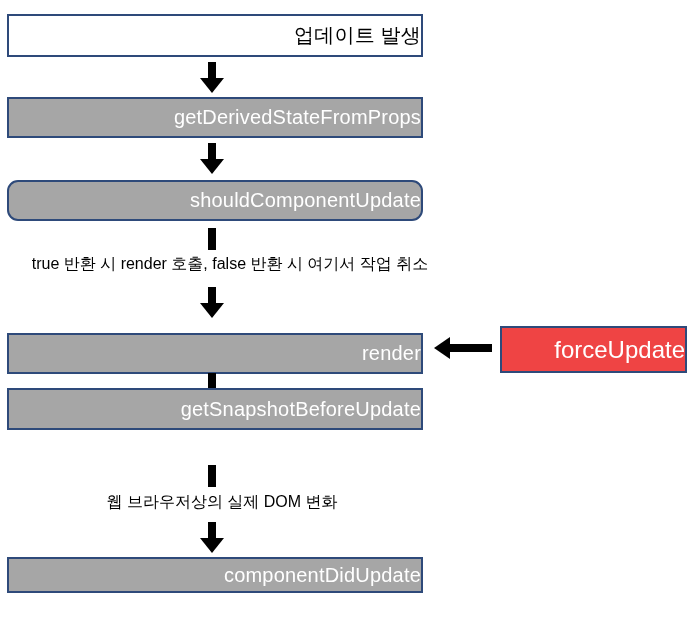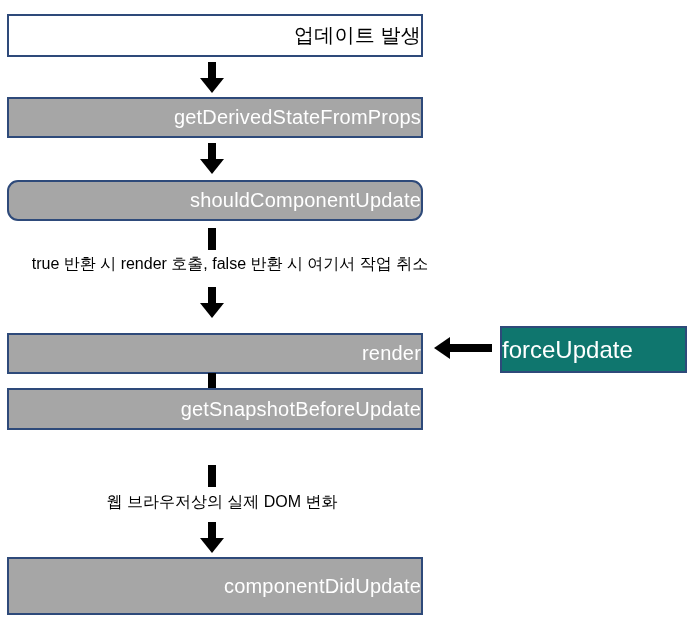--- a/index.html
+++ b/index.html
@@ -30,27 +30,27 @@
   .node-gray  { background: #a6a6a6; color: #ffffff; }
 
   
   .node-force {
     position: absolute;
     left: 500px;
     top: 326px;
     width: 187px;
     height: 47px;
     box-sizing: border-box;
-    background: #0f766e;
+    background: #ef4444;
     border: 2px solid #2e4a7a;
     color: #ffffff;
     font-size: 24px;
     display: flex;
     align-items: center;
-    justify-content: flex-start;
+    justify-content: flex-end;
   }
 
   
   .arrow-down {
     position: absolute;
     left: 200px;
     width: 24px;
     display: flex;
     flex-direction: column;
     align-items: center;
@@ -160,17 +160,17 @@
 
   <div class="stem-bar" style="top:465px;"></div>
 
   <div class="caption caption-2">웹 브라우저상의 실제 DOM 변화</div>
 
   <div class="arrow-down" style="top:522px;">
     <div class="stem"></div>
     <div class="head"></div>
   </div>
 
-  <div class="node node-gray" style="top:557px; height:58px;">
+  <div class="node node-gray" style="top:557px; height:36px;">
     <span>componentDidUpdate</span>
   </div>
 
 </div>
 
 </body></html>

